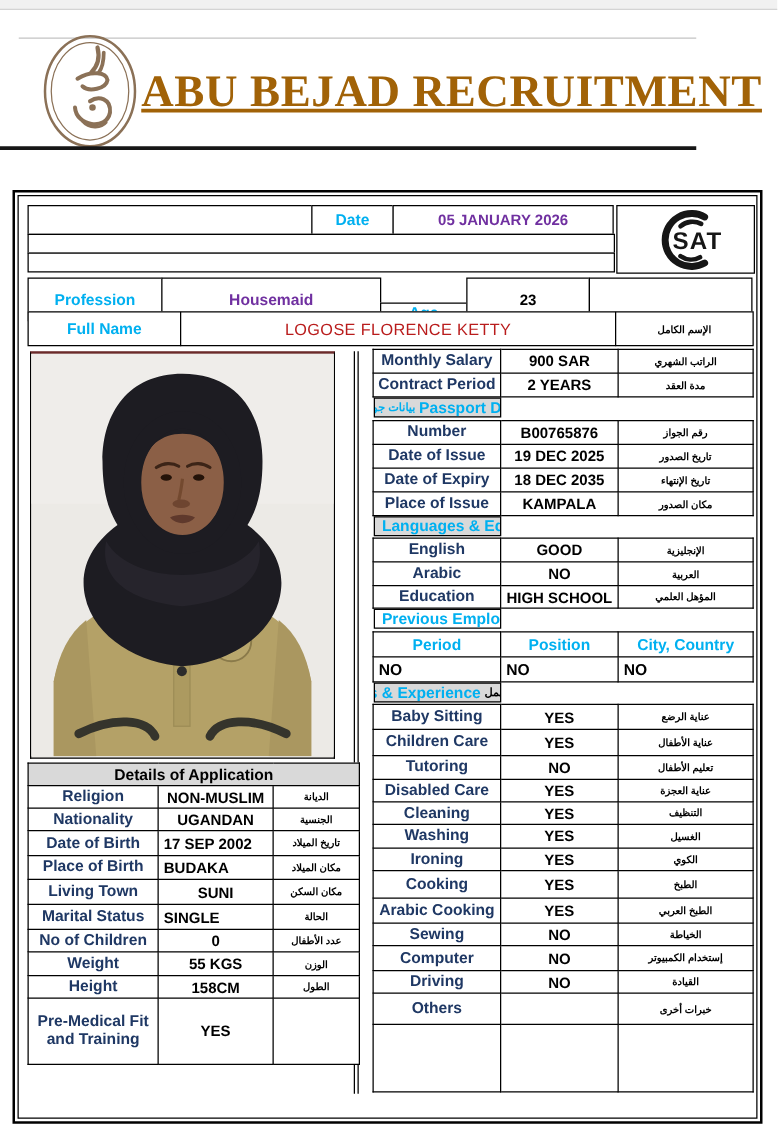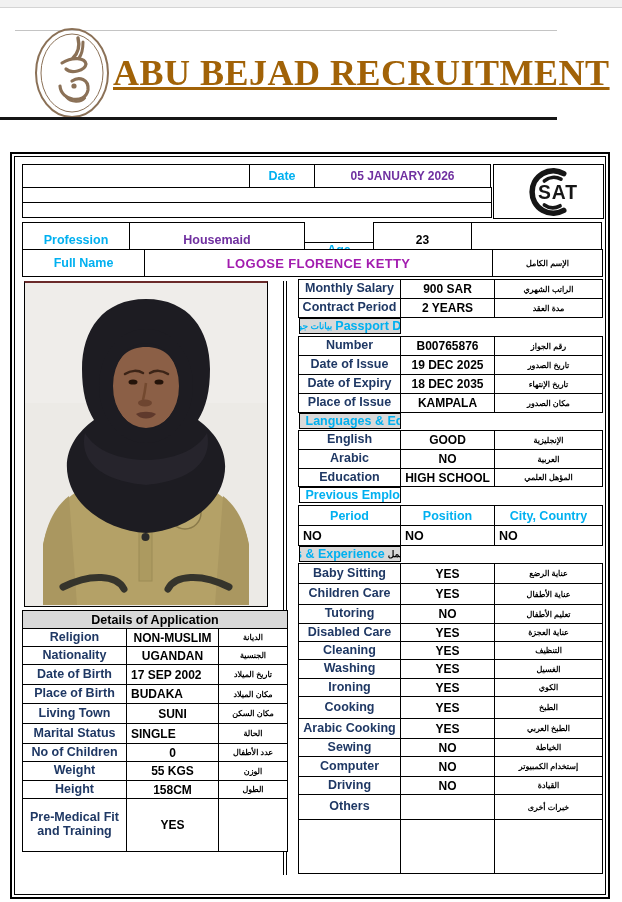--- a/index.html
+++ b/index.html
@@ -16,21 +16,21 @@
   .form-outer{left:10px;top:152px;width:600px;height:747px;border:2px solid #000;}
   .form-inner{left:14px;top:156px;width:592px;height:739px;border:1px solid #000;}
   
   .row{display:flex;}
   .cell{border:1px solid #000;box-sizing:border-box;display:flex;align-items:center;
         justify-content:center;background:#fff;overflow:hidden;}
   .cell + .cell{margin-left:-1px;}
   .cyan{color:#00b0f0;font-weight:bold;font-size:12.5px;}
   .purple{color:#7030a0;font-weight:bold;font-size:12px;}
   .blk{color:#000;font-weight:bold;font-size:12px;}
-  .name-val{color:#a21caf;font-weight:bold;font-size:13px;letter-spacing:0.3px;}
+  .name-val{color:#b91c1c;font-weight:normal;font-size:13px;letter-spacing:0.3px;}
   .ar-sm{font-size:8px;font-weight:bold;color:#000;}
   
   table{border-collapse:collapse;table-layout:fixed;position:absolute;background:#fff;}
   td{border:1px solid #000;padding:0;overflow:hidden;vertical-align:middle;}
   .lt{left:22px;top:610px;width:265px;}
   .rt{left:298px;top:279px;width:304px;}
   .t-lbl{color:#1f3864;font-weight:bold;font-size:12.5px;text-align:center;line-height:1.1;}
   .t-val{color:#000;font-weight:bold;font-size:12px;text-align:center;}
   .t-val.left{text-align:left;padding-left:4px;}
   .t-ar{font-size:8px;font-weight:bold;color:#000;text-align:center;}

